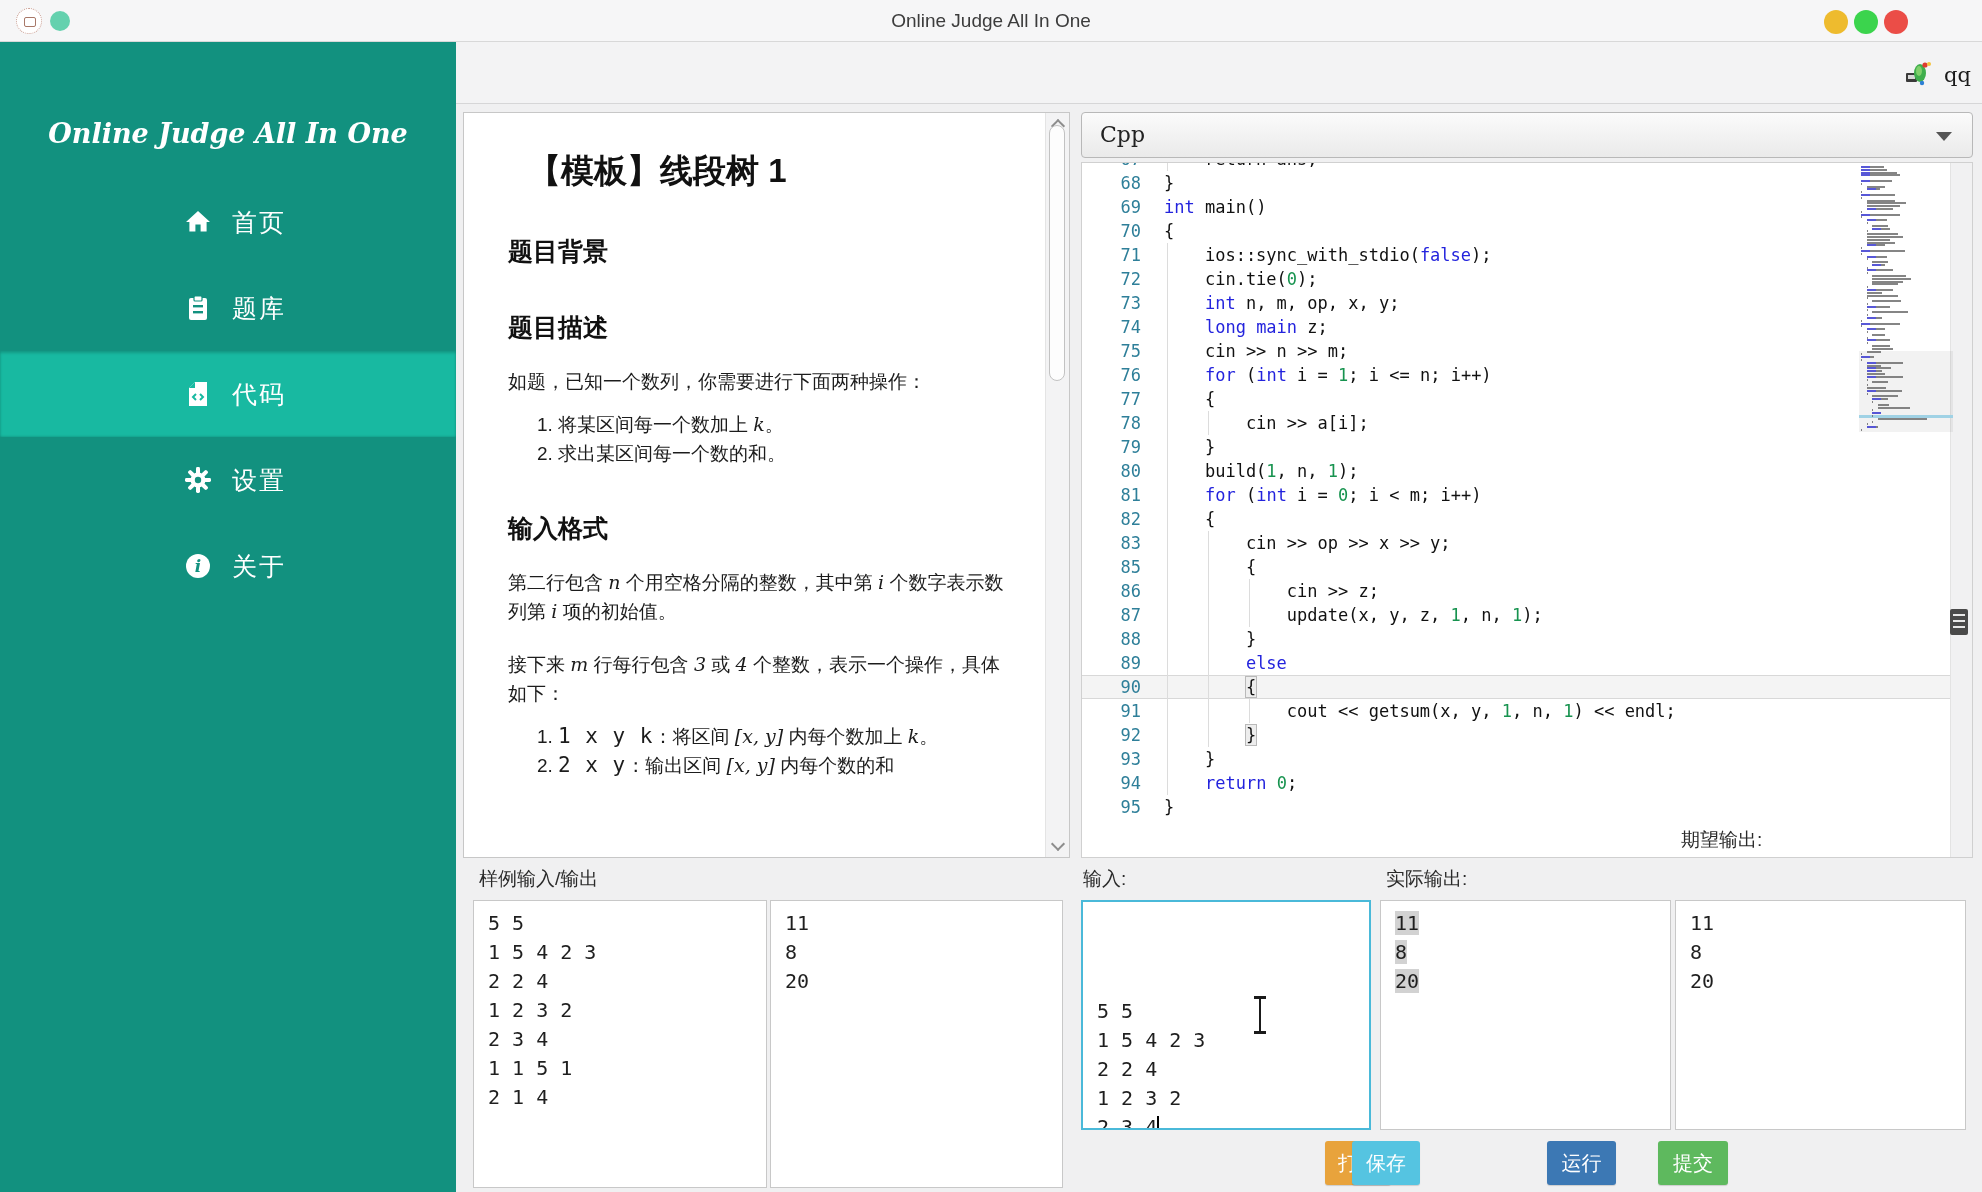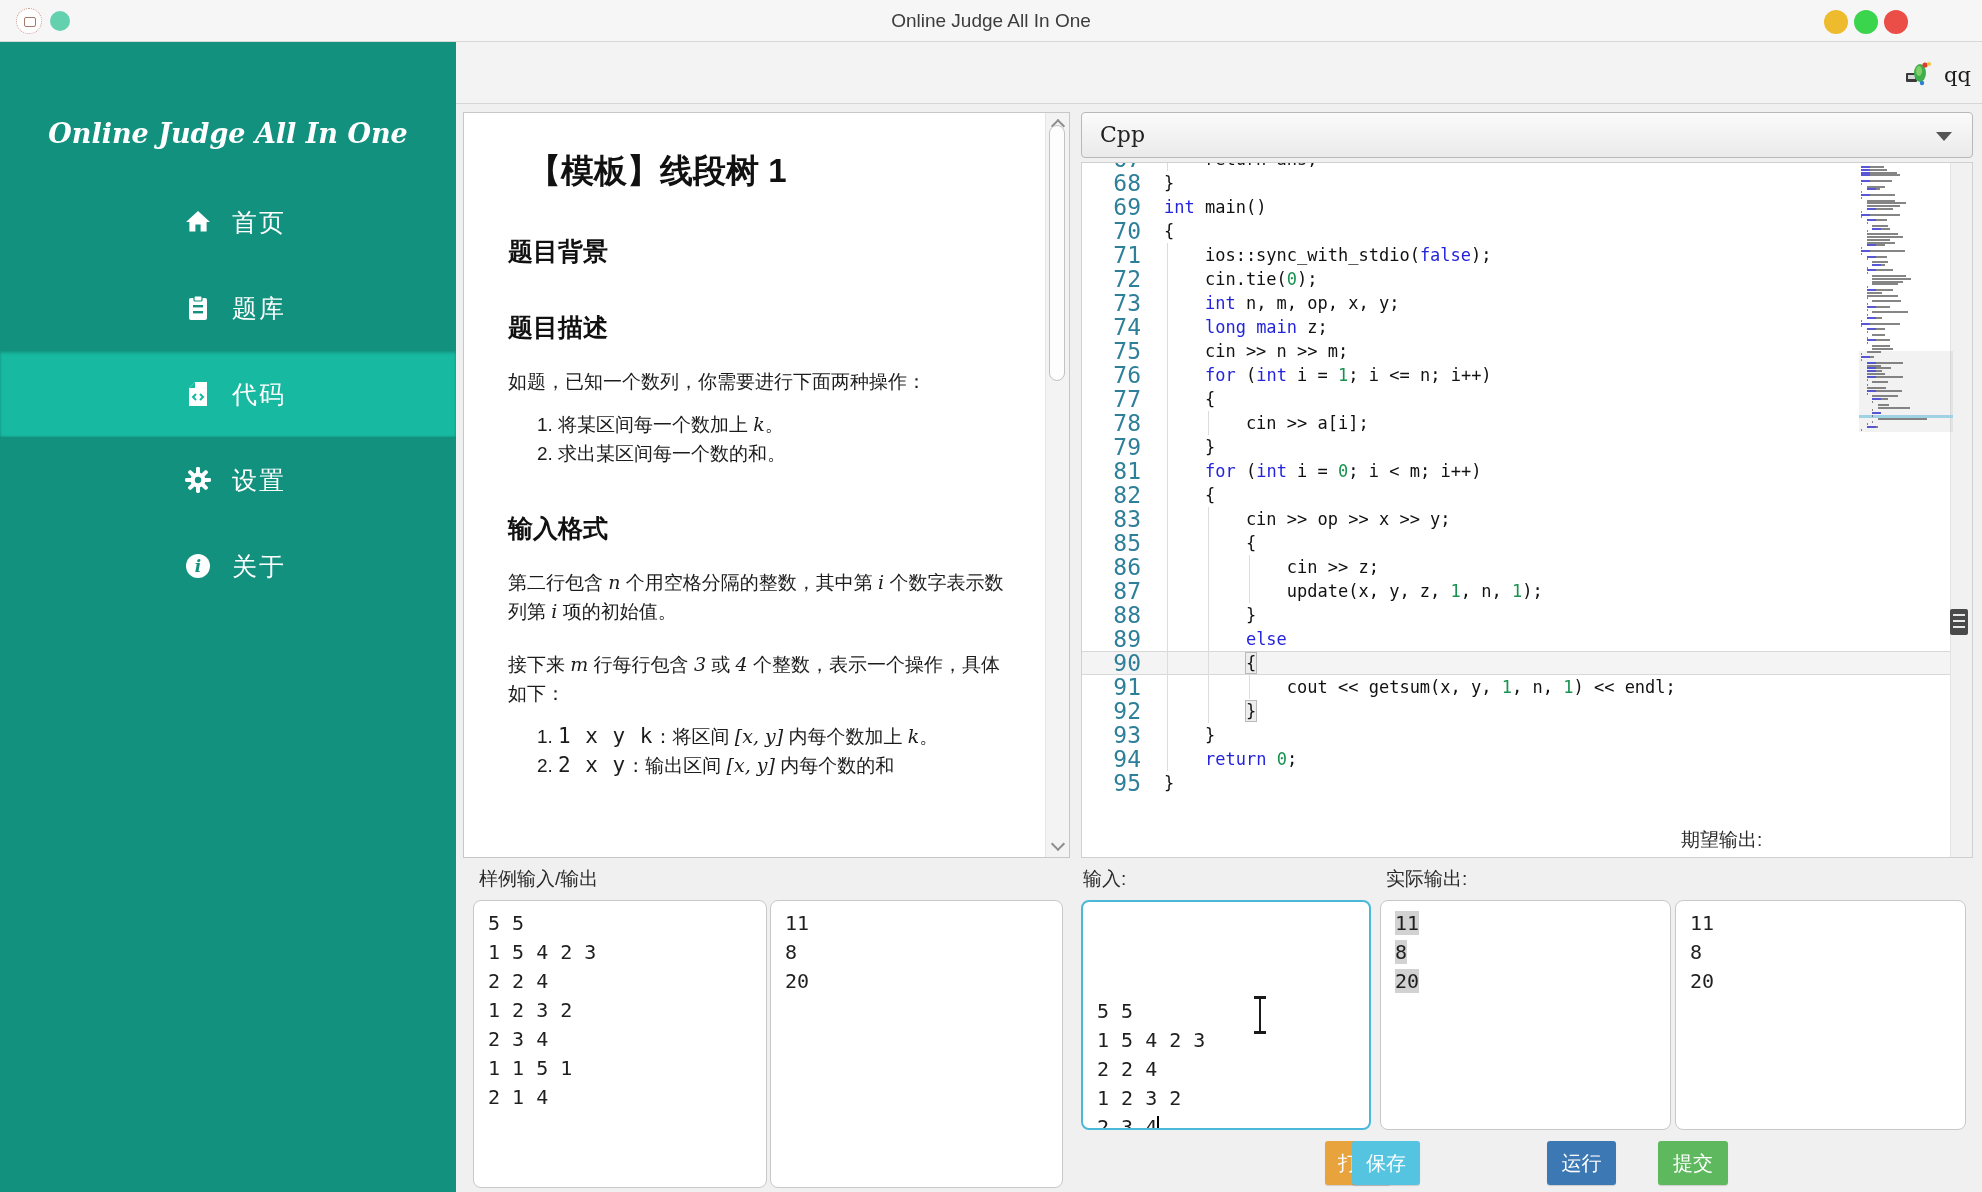--- a/index.html
+++ b/index.html
@@ -47,40 +47,40 @@
 
   
   .langbox{position:absolute;left:1081px;top:112px;width:892px;height:46px;background:linear-gradient(#fbfbfb,#eaeaea);border:1px solid #b8b8b8;border-radius:4px;box-sizing:border-box;cursor:pointer;}
   .langbox .val{position:absolute;left:18px;top:0;height:44px;line-height:44px;font-family:"DejaVu Serif",serif;font-size:22px;color:#222;}
   .langbox .arr{position:absolute;right:20px;top:19px;width:0;height:0;border-left:8px solid transparent;border-right:8px solid transparent;border-top:9px solid #555;}
 
   
   .editor{position:absolute;left:1081px;top:162px;width:892px;height:696px;background:#fff;border:1px solid #d0d0d0;box-sizing:border-box;overflow:hidden;}
   .code-rows{position:absolute;left:0;top:-16px;right:21px;}
   .crow{position:relative;height:24px;line-height:24px;white-space:pre;}
-  .crow .gut{position:absolute;left:0;top:0;width:59px;text-align:right;font-family:"DejaVu Sans Mono",monospace;font-size:23px;color:#2e7f99;}
+  .crow .gut{position:absolute;left:0;top:0;width:59px;text-align:right;font-family:"DejaVu Sans Mono",monospace;font-size:17px;color:#2e7f99;}
   .crow .ctext{position:absolute;left:82px;top:0;font-family:"DejaVu Sans Mono",monospace;font-size:17px;color:#111;}
   .crow.cur{background:#f4f4f4;box-shadow:inset 0 1px 0 #d8d8d8, inset 0 -1px 0 #d8d8d8;}
   .ctext .k{color:#2323dd;}
   .ctext .n{color:#17934f;}
   .ctext .b{background:#ededed;box-shadow:0 0 0 1px #b9b9b9;}
   .gd{position:absolute;top:0;bottom:0;width:1px;background:#dcdcdc;}
   .minimap{position:absolute;left:779px;top:3px;width:90px;}
   .mmband{position:absolute;left:-2px;right:-2px;height:3px;background:#a9def2;}
   .mmview{position:absolute;left:-2px;right:-2px;background:rgba(0,0,0,.05);}
   .mrow{position:relative;height:2px;margin-bottom:0.8px;}
   .mrow span{display:inline-block;height:2px;vertical-align:top;}
   .escroll{position:absolute;right:0;top:0;bottom:0;width:21px;background:#f1f1f2;border-left:1px solid #e3e3e3;}
   .anno-icon{position:absolute;left:868px;top:446px;width:18px;height:26px;background:#4a4a4a;border-radius:2px;}
   .anno-icon i{position:absolute;left:3px;right:3px;height:2px;background:#e8e8e8;}
   .anno-icon i:nth-child(1){top:5px;} .anno-icon i:nth-child(2){top:11px;} .anno-icon i:nth-child(3){top:17px;}
 
   
   .panel-label{position:absolute;font-size:19px;color:#2a2a2a;}
-  .mono-box{position:absolute;background:#fff;border:1px solid #c8c8c8;border-radius:8px;box-sizing:border-box;overflow:hidden;font-family:"DejaVu Sans Mono",monospace;font-size:20px;line-height:29px;color:#1f1f1f;padding:8px 14px;white-space:pre;}
+  .mono-box{position:absolute;background:#fff;border:1px solid #c8c8c8;border-radius:0;box-sizing:border-box;overflow:hidden;font-family:"DejaVu Sans Mono",monospace;font-size:20px;line-height:29px;color:#1f1f1f;padding:8px 14px;white-space:pre;}
   #sample-input{left:473px;top:900px;width:294px;height:288px;}
   #sample-output{left:770px;top:900px;width:293px;height:288px;}
   #run-input{left:1081px;top:900px;width:290px;height:230px;border:2px solid #4ab9d9;}
   #actual-output{left:1380px;top:900px;width:291px;height:230px;}
   #expected-output{left:1675px;top:900px;width:291px;height:230px;}
   .hl{background:#d2d2d2;}
   .caret{display:inline-block;width:2px;height:22px;background:#000;vertical-align:-4px;}
   .ibeam{position:absolute;left:176px;top:96px;width:2px;height:34px;background:#1a1a1a;}
   .ibeam:before,.ibeam:after{content:"";position:absolute;left:-5px;width:12px;height:3px;background:#1a1a1a;}
   .ibeam:before{top:-2px;} .ibeam:after{bottom:-2px;}
@@ -209,20 +209,21 @@
         <div class="crow"><span class="gut">70</span><span class="ctext"><span>{</span></span></div>
         <div class="crow"><i class="gd" style="left: 85px;"></i><span class="gut">71</span><span class="ctext"><span>    ios::sync_with_stdio(</span><span class="k">false</span><span>);</span></span></div>
         <div class="crow"><i class="gd" style="left: 85px;"></i><span class="gut">72</span><span class="ctext"><span>    cin.tie(</span><span class="n">0</span><span>);</span></span></div>
         <div class="crow"><i class="gd" style="left: 85px;"></i><span class="gut">73</span><span class="ctext"><span>    </span><span class="k">int</span><span> n, m, op, x, y;</span></span></div>
         <div class="crow"><i class="gd" style="left: 85px;"></i><span class="gut">74</span><span class="ctext"><span>    </span><span class="k">long main</span><span> z;</span></span></div>
         <div class="crow"><i class="gd" style="left: 85px;"></i><span class="gut">75</span><span class="ctext"><span>    cin &gt;&gt; n &gt;&gt; m;</span></span></div>
         <div class="crow"><i class="gd" style="left: 85px;"></i><span class="gut">76</span><span class="ctext"><span>    </span><span class="k">for</span><span> (</span><span class="k">int</span><span> i = </span><span class="n">1</span><span>; i &lt;= n; i++)</span></span></div>
         <div class="crow"><i class="gd" style="left: 85px;"></i><span class="gut">77</span><span class="ctext"><span>    {</span></span></div>
         <div class="crow"><i class="gd" style="left: 85px;"></i><i class="gd" style="left: 125.96px;"></i><span class="gut">78</span><span class="ctext"><span>        cin &gt;&gt; a[i];</span></span></div>
         <div class="crow"><i class="gd" style="left: 85px;"></i><span class="gut">79</span><span class="ctext"><span>    }</span></span></div>
+        <div class="crow"><i class="gd" style="left: 85px;"></i><span class="gut">80</span><span class="ctext"><span>    build(</span><span class="n">1</span><span>, n, </span><span class="n">1</span><span>);</span></span></div>
         <div class="crow"><i class="gd" style="left: 85px;"></i><span class="gut">81</span><span class="ctext"><span>    </span><span class="k">for</span><span> (</span><span class="k">int</span><span> i = </span><span class="n">0</span><span>; i &lt; m; i++)</span></span></div>
         <div class="crow"><i class="gd" style="left: 85px;"></i><span class="gut">82</span><span class="ctext"><span>    {</span></span></div>
         <div class="crow"><i class="gd" style="left: 85px;"></i><i class="gd" style="left: 125.96px;"></i><span class="gut">83</span><span class="ctext"><span>        cin &gt;&gt; op &gt;&gt; x &gt;&gt; y;</span></span></div>
         <div class="crow"><i class="gd" style="left: 85px;"></i><i class="gd" style="left: 125.96px;"></i><span class="gut">85</span><span class="ctext"><span>        {</span></span></div>
         <div class="crow"><i class="gd" style="left: 85px;"></i><i class="gd" style="left: 125.96px;"></i><i class="gd" style="left: 166.92px;"></i><span class="gut">86</span><span class="ctext"><span>            cin &gt;&gt; z;</span></span></div>
         <div class="crow"><i class="gd" style="left: 85px;"></i><i class="gd" style="left: 125.96px;"></i><i class="gd" style="left: 166.92px;"></i><span class="gut">87</span><span class="ctext"><span>            update(x, y, z, </span><span class="n">1</span><span>, n, </span><span class="n">1</span><span>);</span></span></div>
         <div class="crow"><i class="gd" style="left: 85px;"></i><i class="gd" style="left: 125.96px;"></i><span class="gut">88</span><span class="ctext"><span>        }</span></span></div>
         <div class="crow"><i class="gd" style="left: 85px;"></i><i class="gd" style="left: 125.96px;"></i><span class="gut">89</span><span class="ctext"><span>        </span><span class="k">else</span></span></div>
         <div class="crow cur"><i class="gd" style="left: 85px;"></i><i class="gd" style="left: 125.96px;"></i><span class="gut">90</span><span class="ctext"><span>        </span><span class="b">{</span></span></div>
         <div class="crow"><i class="gd" style="left: 85px;"></i><i class="gd" style="left: 125.96px;"></i><i class="gd" style="left: 166.92px;"></i><span class="gut">91</span><span class="ctext"><span>            cout &lt;&lt; getsum(x, y, </span><span class="n">1</span><span>, n, </span><span class="n">1</span><span>) &lt;&lt; endl;</span></span></div>

